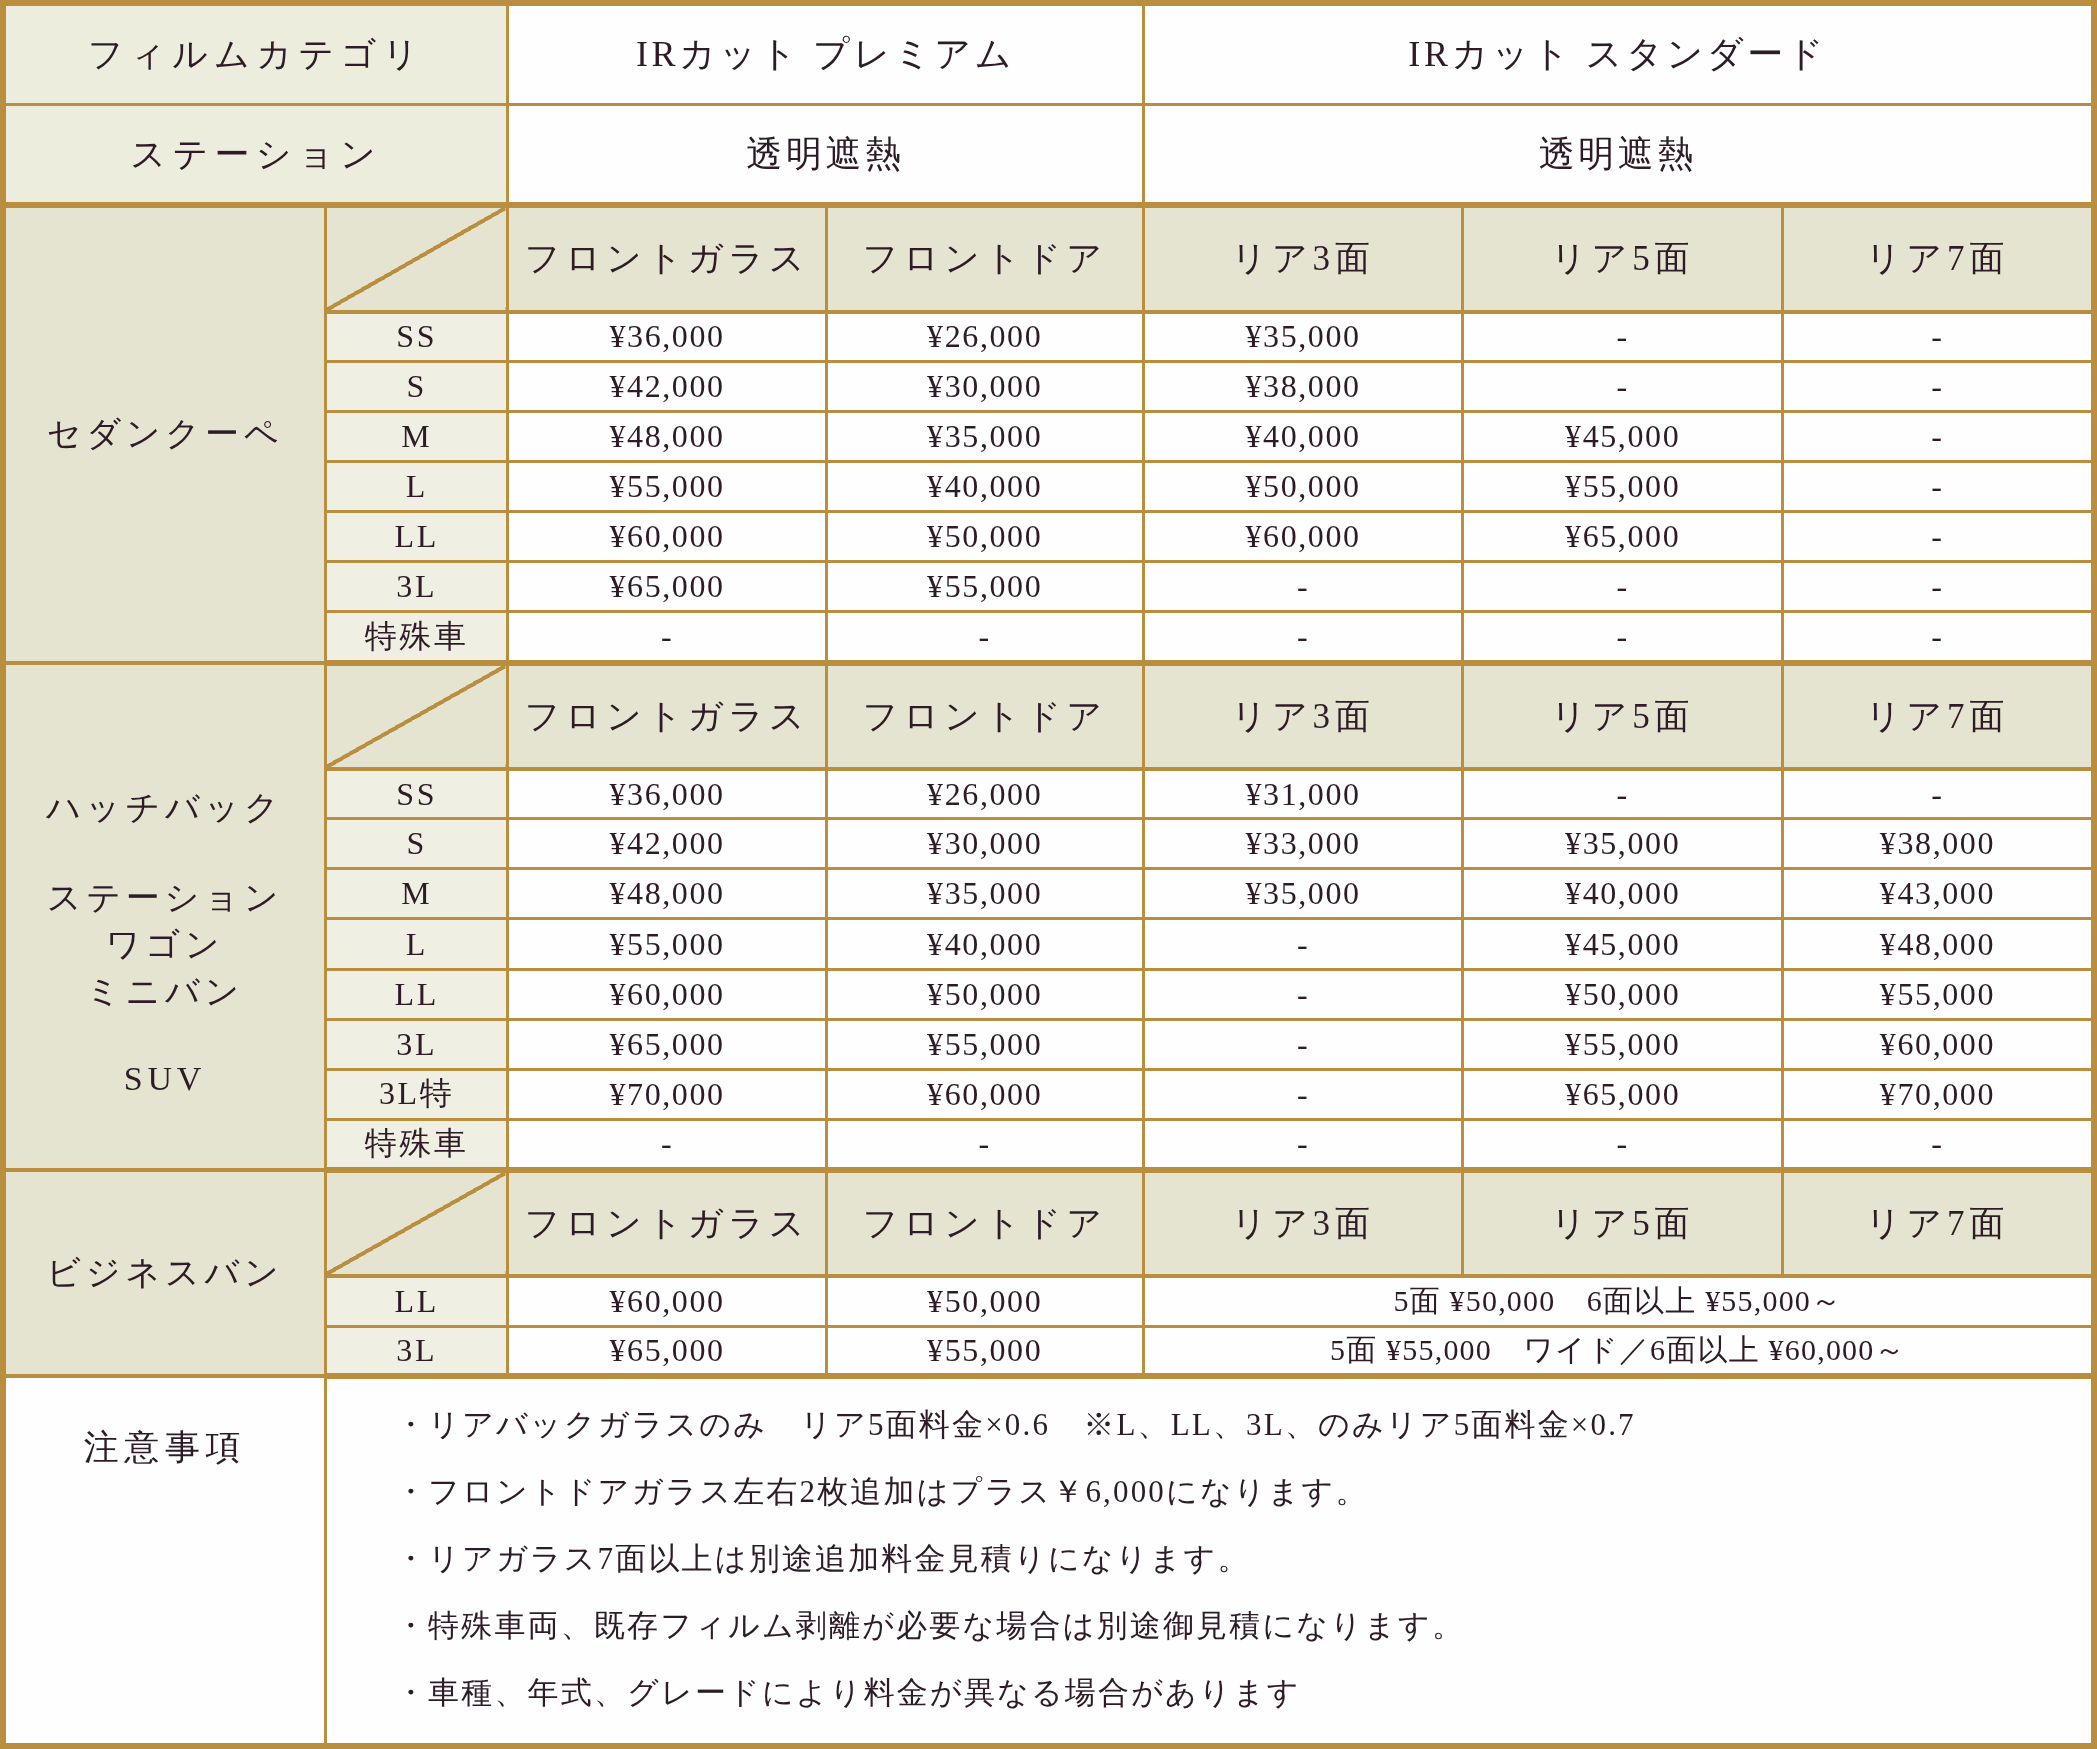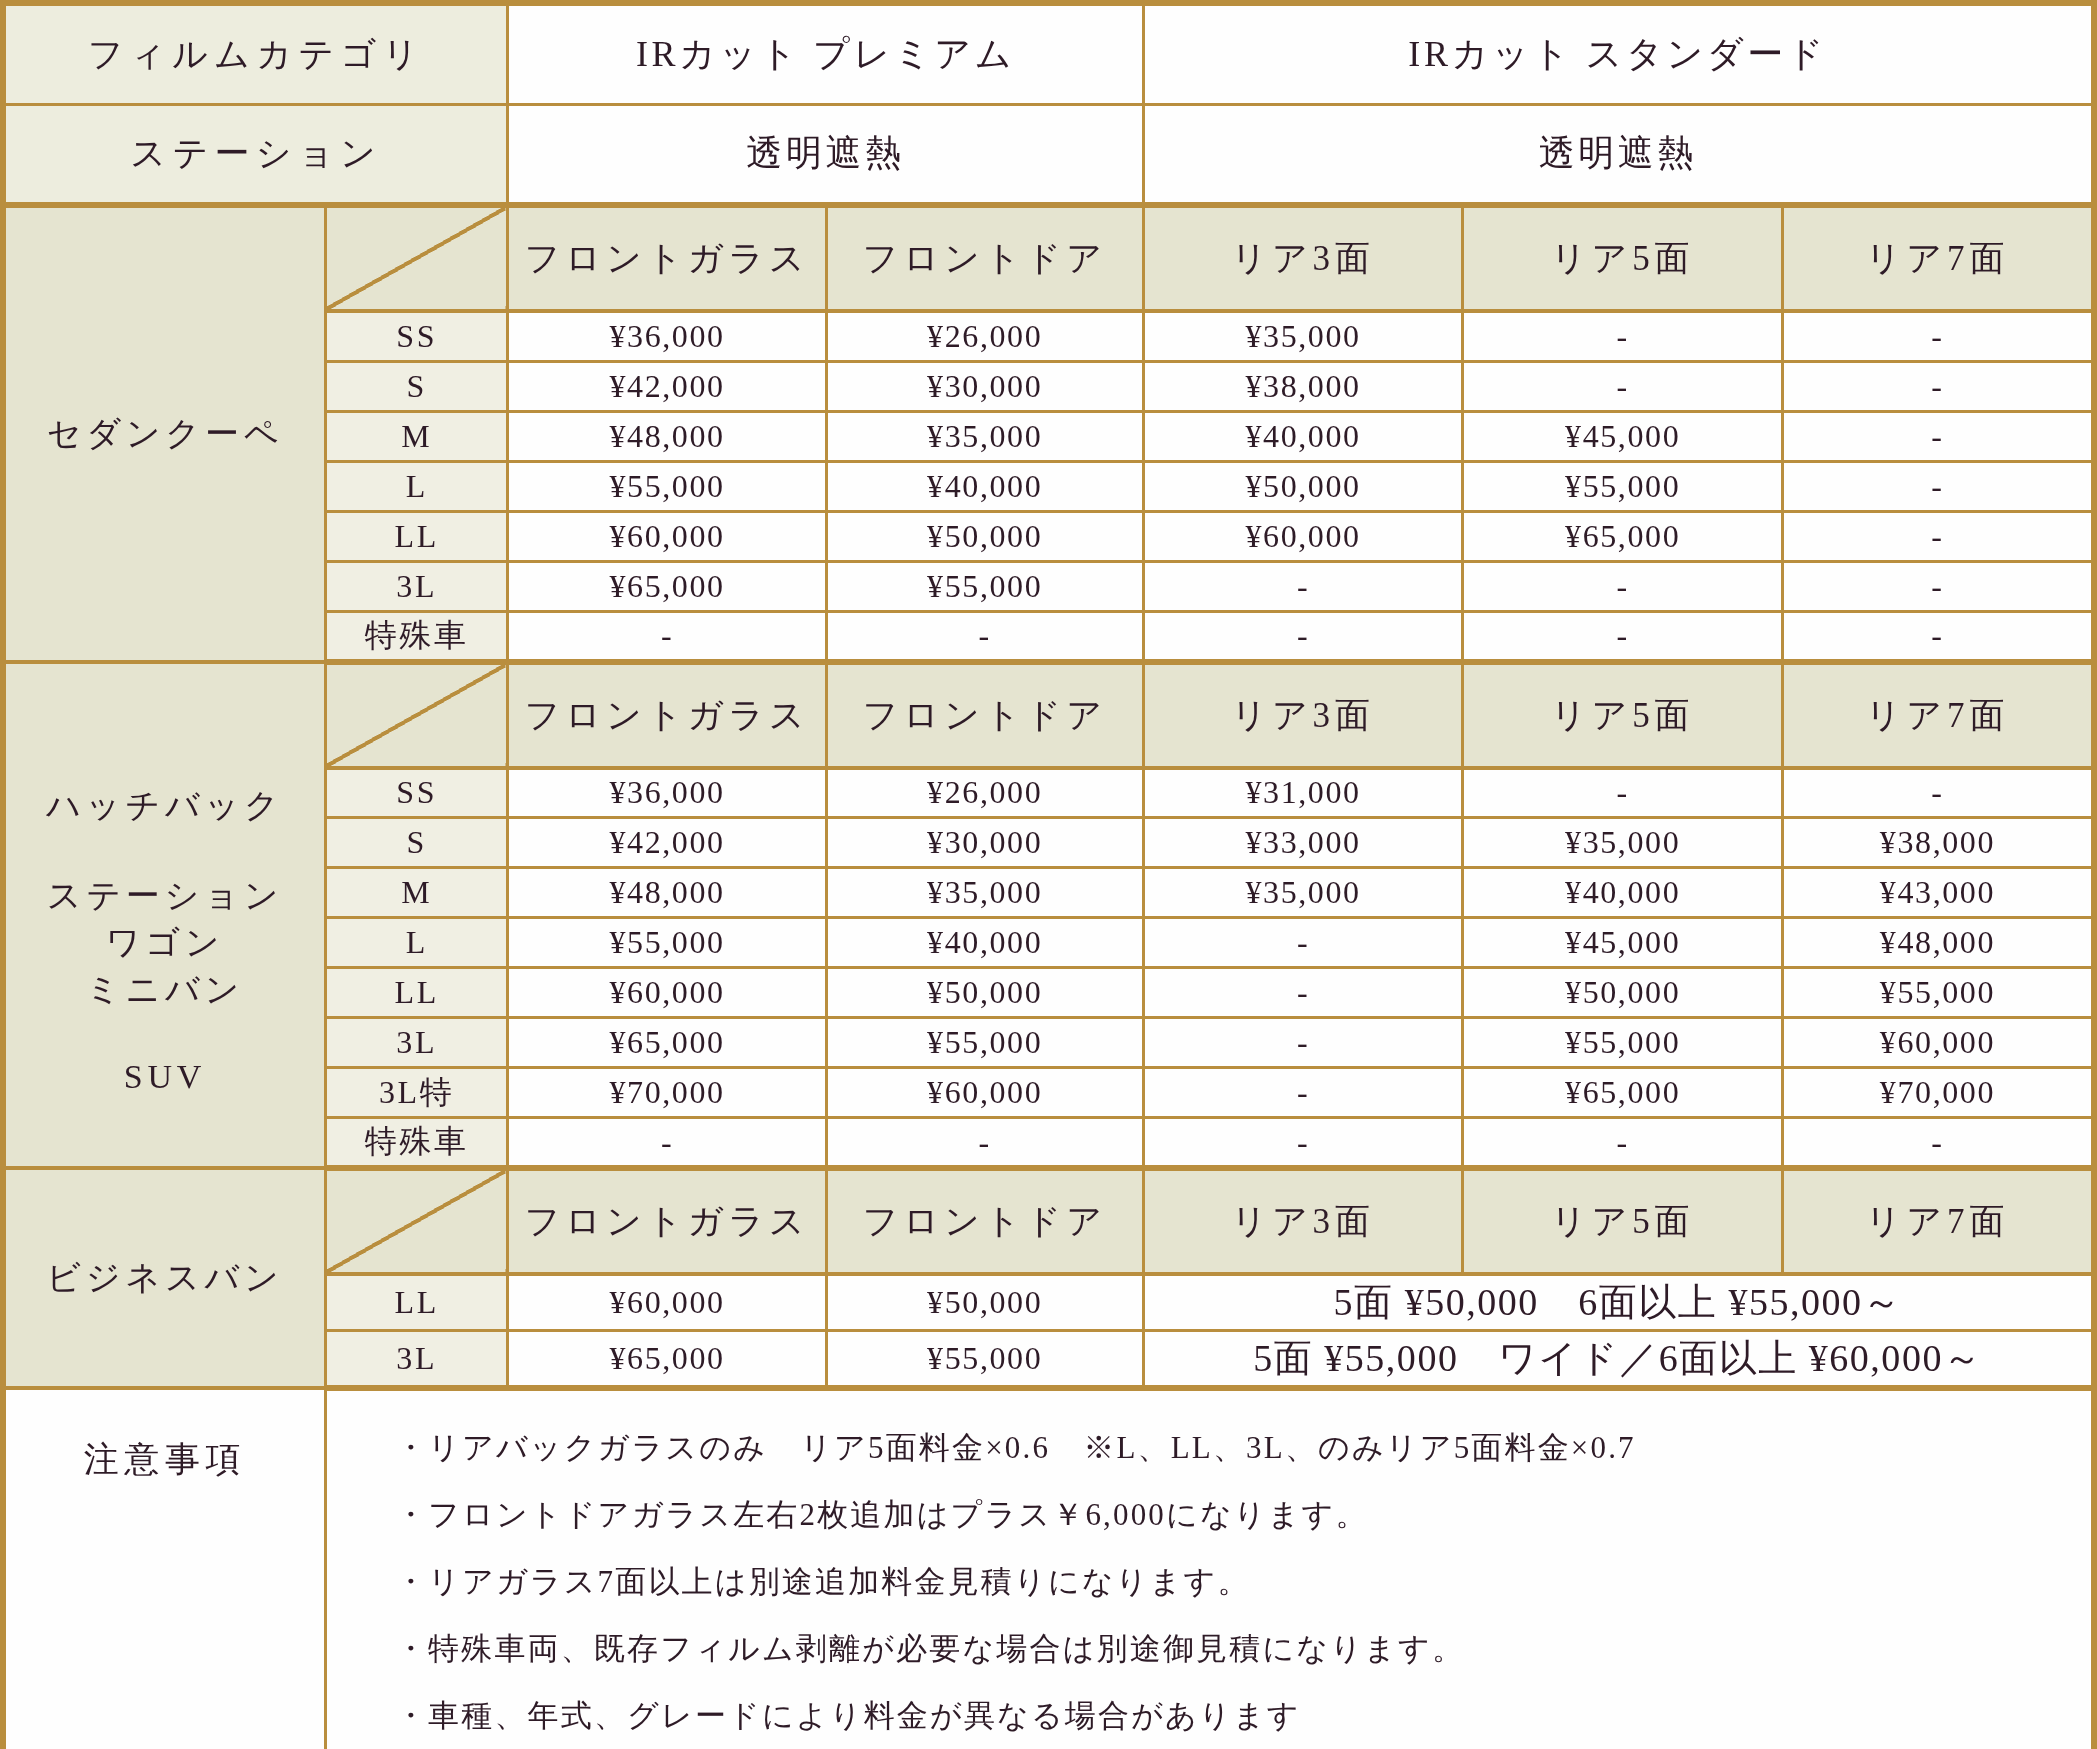--- a/index.html
+++ b/index.html
@@ -44,40 +44,40 @@
   .c-darkbeige{background:var(--beige-dark);}
   .c-size{background:var(--beige-size);}
   .c-white{background:var(--white);}
   
   .t-toplabel{font-size:35px;letter-spacing:.18em;}
   .t-topvalue{font-size:36px;letter-spacing:.10em;}
   .t-colhead{font-size:35px;letter-spacing:.14em;}
   .t-vehicle{font-size:34px;letter-spacing:.14em;}
   .t-size{font-size:32px;letter-spacing:.08em;margin-top:48px;}
   .t-price{font-size:32px;letter-spacing:.05em;}
-  .t-merged{font-size:38px;letter-spacing:.04em;}
+  .t-merged{font-size:30px;letter-spacing:.04em;}
   
   .diag{
     background-color:var(--beige-dark);
     background-image:linear-gradient(to bottom right,
       transparent calc(50% - 2px),
       var(--gold) calc(50% - 2px),
       var(--gold) calc(50% + 2px),
       transparent calc(50% + 2px));
   }
   
   .vehicle-lines{display:flex;flex-direction:column;align-items:center;padding-top:53px;}
   .vehicle-lines .vl{line-height:47px;}
   .vehicle-lines .gap-lg{margin-top:43px;}
   .vehicle-lines .gap-xl{}
   .vehicle-lines .gap-md{margin-top:40px;}
   
   .notes-label-cell{vertical-align:top;padding-top:46px;font-size:35px;letter-spacing:.16em;background:var(--white);}
   .notes-body-cell{vertical-align:top;text-align:left;background:var(--white);}
-  .notes-list{display:flex;flex-direction:column;gap:25px;padding:35px 27px 0 67px;}
+  .notes-list{display:flex;flex-direction:column;gap:25px;padding:24px 27px 0 67px;}
   .note-item{font-size:31px;line-height:42px;letter-spacing:.07em;white-space:nowrap;}
 </style>
 </head>
 <body>
 
 <table class="price-table">
   <colgroup>
     <col style="width:15.42%">
       <col style="width:8.73%">
       <col style="width:15.22%">

